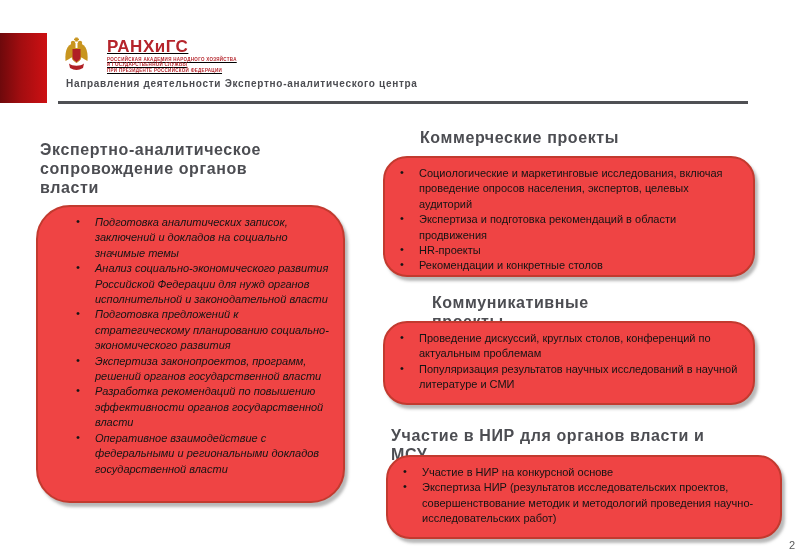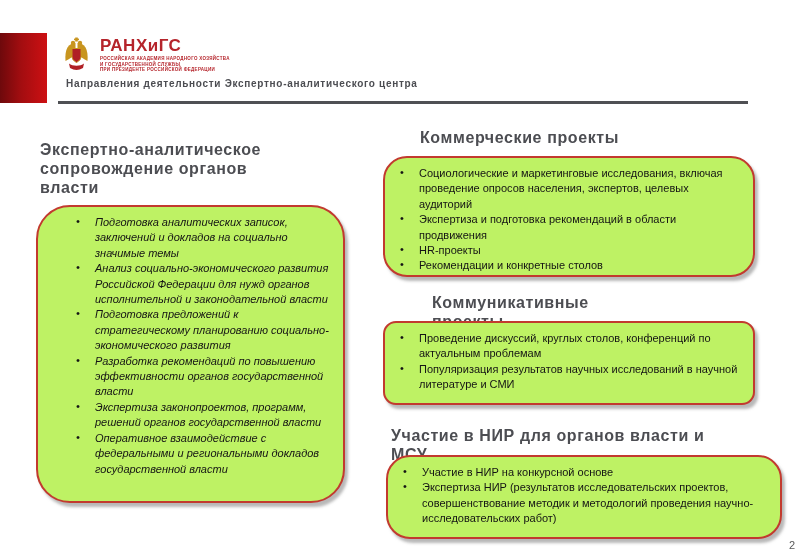--- a/index.html
+++ b/index.html
@@ -6,21 +6,21 @@
   .slide {
     position:relative; width:800px; height:553px; background:#ffffff;
     font-family:"Liberation Sans", sans-serif; overflow:hidden;
   }
   
   .redbar {
     position:absolute; left:0; top:33px; width:47px; height:70px;
     background:linear-gradient(90deg,#6e090c 0%, #a30d10 45%, #cd1013 100%);
   }
   
-  .logo { position:absolute; left:63px; top:37px; display:flex; align-items:center; gap:10px; }
+  .logo { position:absolute; left:63px; top:37px; display:flex; align-items:flex-end; gap:17px;text-decoration:underline; }
   .logo-emblem { width:27px; height:36px; flex:0 0 auto; }
   .logo-name { color:#b5242b; font-weight:bold; font-size:17px; letter-spacing:.5px; line-height:18px; }
   .logo-tagline { margin-top:1px; }
   .logo-tagline div { color:#b5242b; font-size:4.5px; line-height:5.5px; font-weight:bold; letter-spacing:.3px; }
   
   .title {
     position:absolute; left:66px; top:78px; width:700px;
     font-size:10px; font-weight:bold; color:#4c4d52; letter-spacing:.7px; white-space:nowrap;
   }
   .title-rule { position:absolute; left:58px; top:101px; width:690px; height:3px; background:#4f5054; }
@@ -28,26 +28,26 @@
   .heading {
     position:absolute; font-weight:bold; color:#4c4d52; font-size:16px;
     line-height:19px; letter-spacing:.6px; white-space:pre-line; z-index:1;
   }
   #left-heading { left:40px; top:140px; width:310px; }
   #rh1 { left:420px; top:128px; }
   #rh2 { left:432px; top:293px; }
   #rh3 { left:391px; top:426px; width:390px; }
   
   .bubble {
-    position:absolute; background:#bef264; border:2px solid #c23a2f;
+    position:absolute; background:#ef4444; border:2px solid #c23a2f;
     box-shadow:3px 4px 3px rgba(125,125,125,.55); z-index:2; box-sizing:border-box;
   }
   #left-box { left:36px; top:205px; width:309px; height:298px; border-radius:34px; }
   #box1 { left:383px; top:156px; width:372px; height:121px; border-radius:24px; }
-  #box2 { left:383px; top:321px; width:372px; height:84px;  border-radius:13px; }
+  #box2 { left:383px; top:321px; width:372px; height:84px;  border-radius:24px; }
   #box3 { left:386px; top:455px; width:396px; height:84px;  border-radius:24px; }
   .bubble ul { list-style:none; margin:0; font-size:11px; color:#141414; line-height:15.4px; }
   #left-box ul { padding:8px 12px 0 36px;font-style:italic; }
   .rbox ul { padding:8px 10px 0 13px; }
   .bubble li { position:relative; padding-left:21px; }
   .bubble li::before { content:"•"; position:absolute; left:2px; top:-1px; color:#141414; }
   
   .page-num { position:absolute; right:5px; bottom:2px; font-size:11px; color:#5a5a5a; }
 </style>
 </head>
@@ -84,22 +84,22 @@
   <div class="title-rule"></div>
 
   <div class="heading" id="left-heading">Экспертно-аналитическое
 сопровождение органов
 власти</div>
   <div class="bubble" id="left-box">
     <ul>
       <li>Подготовка аналитических записок, заключений и докладов на социально значимые темы</li>
       <li>Анализ социально-экономического развития Российской Федерации для нужд органов исполнительной и законодательной власти</li>
       <li>Подготовка предложений к стратегическому планированию социально-экономического развития</li>
+      <li>Экспертиза законопроектов, программ, решений органов государственной власти</li>
       <li>Разработка рекомендаций по повышению эффективности органов государственной власти</li>
-      <li>Экспертиза законопроектов, программ, решений органов государственной власти</li>
       <li>Оперативное взаимодействие с федеральными и региональными докладов государственной власти</li>
     </ul>
   </div>
 
   <div class="heading" id="rh1">Коммерческие проекты</div>
   <div class="bubble rbox" id="box1">
     <ul>
       <li>Социологические и маркетинговые исследования, включая проведение опросов населения, экспертов, целевых аудиторий</li>
       <li>Экспертиза и подготовка рекомендаций в области продвижения</li>
       <li>HR-проекты</li>

